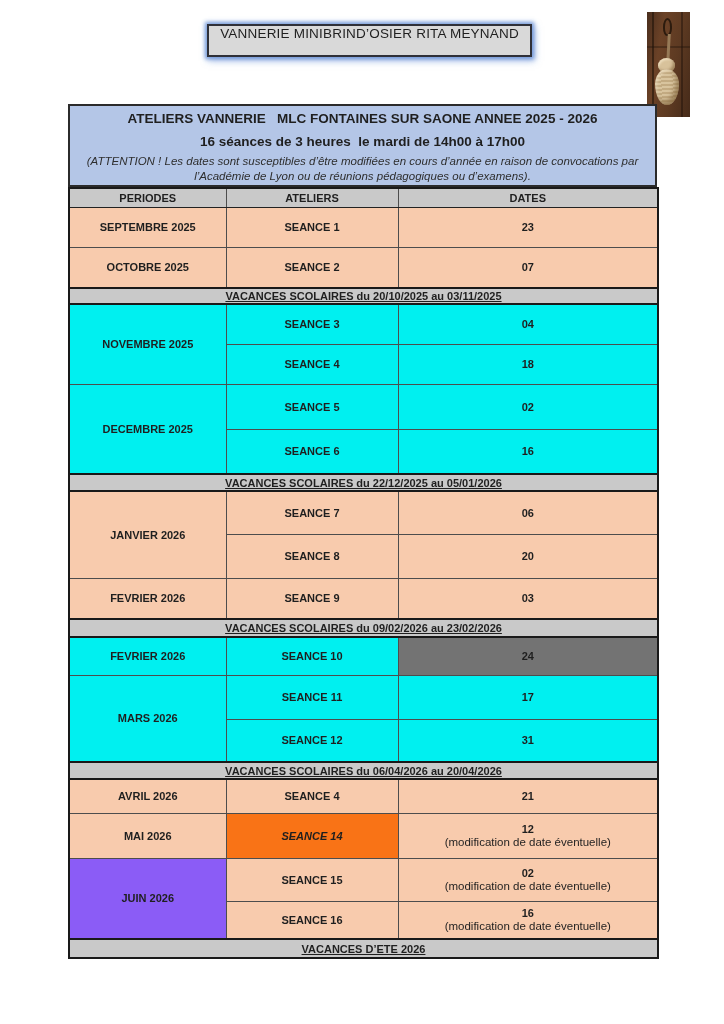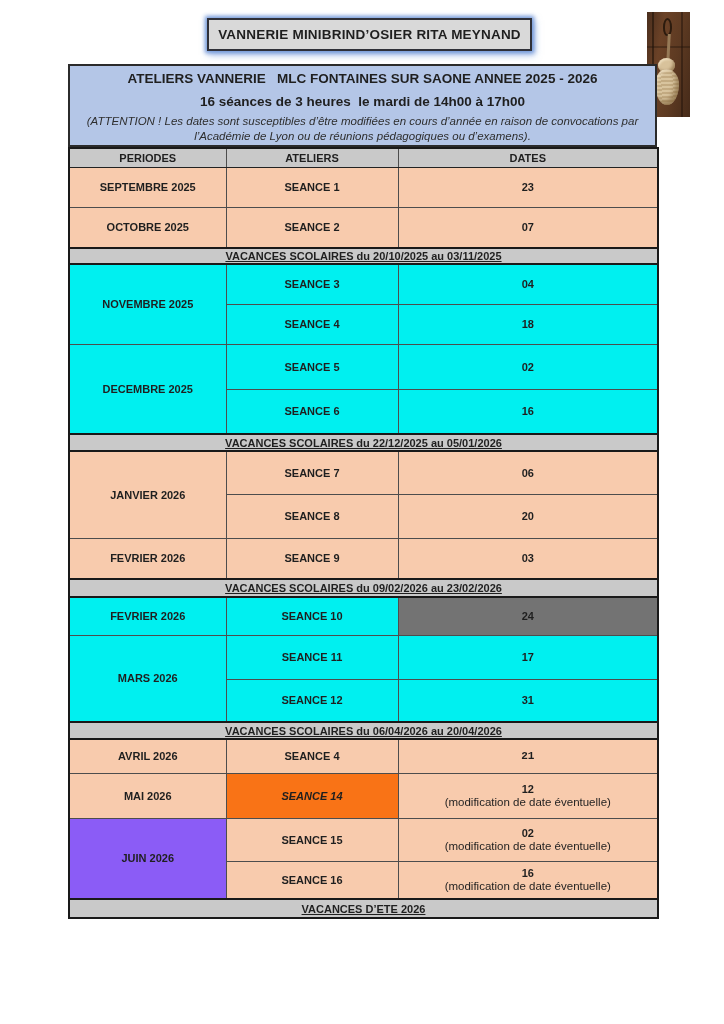--- a/index.html
+++ b/index.html
@@ -8,27 +8,27 @@
     width: 724px; height: 1024px;
     background: #ffffff;
     position: relative;
     font-family: "Liberation Sans", sans-serif;
     color: #1f1f1f;
     overflow: hidden;
   }
 
   
   .title-box {
-    position: absolute; left: 207px; top: 18px;
+    position: absolute; left: 207px; top: 24px;
     width: 325px; height: 33px;
     background: #d9d9d9;
     border: 2px solid #2f3038;
     box-shadow: 0 0 4px 2px rgba(105,145,215,0.9), 2px 3px 7px 1px rgba(105,145,215,0.55);
-    display: flex; align-items: center; justify-content: center;
-    font-weight: bold; font-size: 13.5px; letter-spacing: 0.2px;
+    display: flex; justify-content: center;
+    font-weight: normal; font-size: 13.5px; letter-spacing: 0.2px;
     white-space: pre;
   }
 
   
   .photo {
     position: absolute; left: 647px; top: 12px;
     width: 43px; height: 105px;
     background: linear-gradient(100deg, #4a2e1d 0%, #6b4227 30%, #5d3a22 62%, #452a19 100%);
     overflow: hidden;
   }
@@ -110,21 +110,21 @@
   <div class="door-line-v2"></div>
   <div class="door-line-h1"></div>
   <div class="hang-loop"></div>
   <div class="hang-string"></div>
   <div class="basket-head"></div>
   <div class="basket-body"></div>
 </div>
 
 <div class="content">
 
-  <div class="blue-header" style="background: rgb(180, 198, 231);">
+  <div class="blue-header" style="background: rgb(180, 198, 231); margin-top: 40px;">
     <div class="h-line1">ATELIERS VANNERIE   MLC FONTAINES SUR SAONE ANNEE 2025 - 2026</div>
     <div class="h-line2">16 séances de 3 heures  le mardi de 14h00 à 17h00</div>
     <div class="h-warning">(ATTENTION ! Les dates sont susceptibles d’être modifiées en cours d’année en raison de convocations par l’Académie de Lyon ou de réunions pédagogiques ou d’examens).</div>
   </div>
 
   <table class="schedule">
     <colgroup>
       <col style="width:157px">
       <col style="width:172px">
       <col style="width:260px">
@@ -225,21 +225,21 @@
           <td style="background: rgb(0, 240, 240);">
             <div>31</div>
           </td>
         </tr>
         <tr style="height: 17px;">
           <td colspan="3" class="sep" style="background: rgb(201, 201, 201);">VACANCES SCOLAIRES du 06/04/2026 au 20/04/2026</td>
         </tr>
         <tr style="height: 34px;">
           <td rowspan="1" style="background: rgb(248, 203, 173);">AVRIL 2026</td>
           <td style="background: rgb(248, 203, 173);">SEANCE 4</td>
-          <td style="background: rgb(248, 203, 173); font-family: Liberation Mono, monospace;">
+          <td style="background: rgb(248, 203, 173);">
             <div>21</div>
           </td>
         </tr>
         <tr style="height: 45px;">
           <td rowspan="1" style="background: rgb(248, 203, 173);">MAI 2026</td>
           <td style="background: #f97316; font-style: italic;">SEANCE 14</td>
           <td style="background: rgb(248, 203, 173);">
             <div>12</div>
             <div class="note">(modification de date éventuelle)</div>
           </td>

